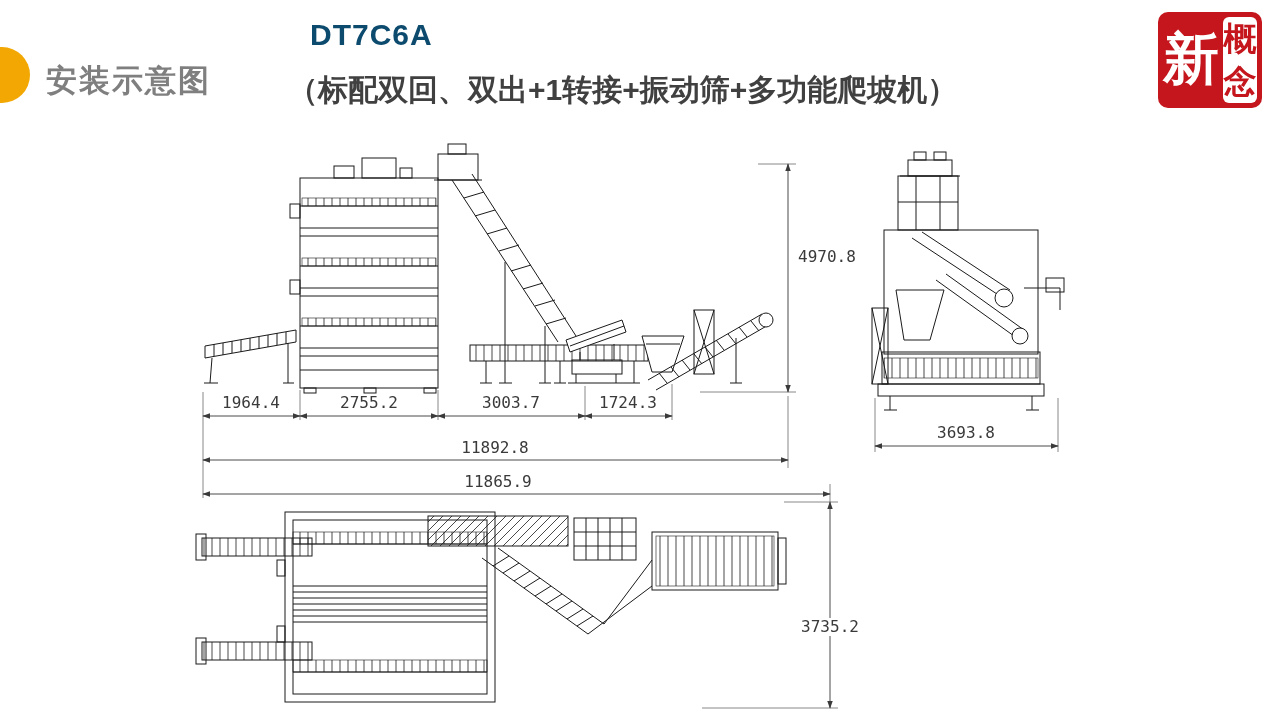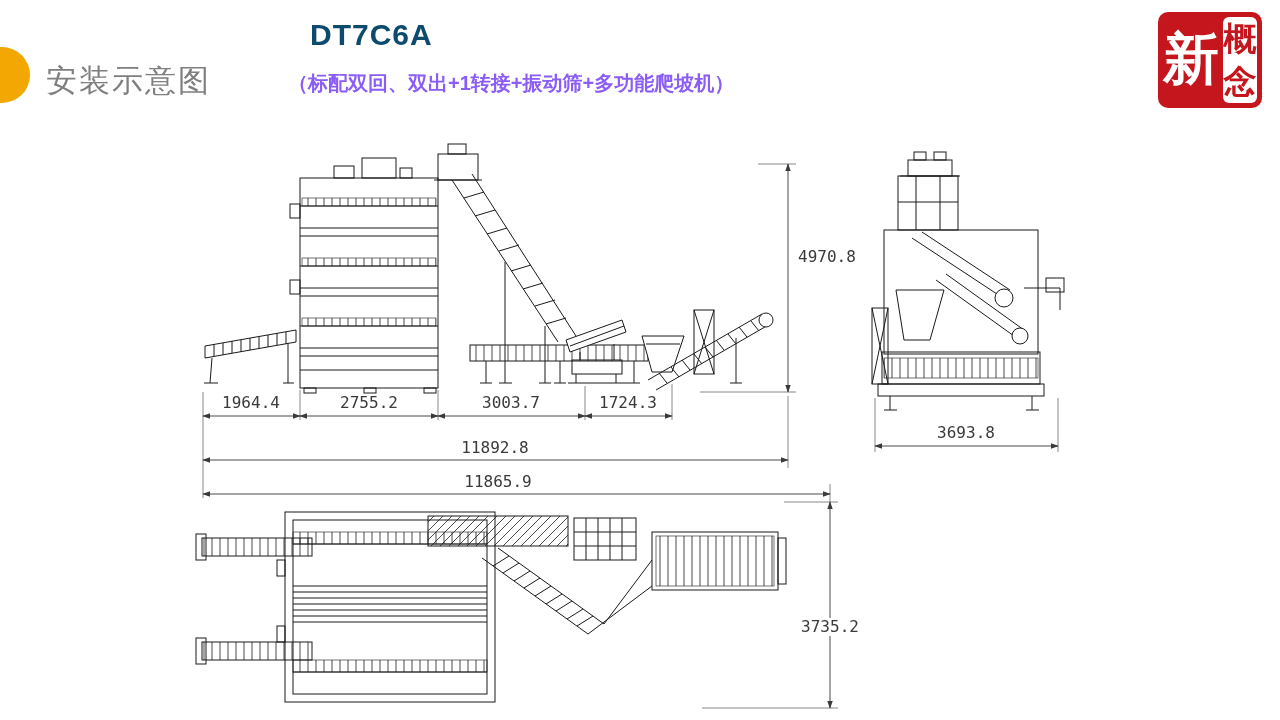--- a/index.html
+++ b/index.html
@@ -10,31 +10,31 @@
     overflow:hidden;
     font-family:"Liberation Sans", sans-serif;
   }
   .accent-circle{
     position:absolute;left:-26px;top:47px;
     width:56px;height:56px;border-radius:50%;
     background:#F2A702;
   }
   .section-title{
     position:absolute;left:46px;top:60px;
-    font-size:31px;font-weight:normal;color:#7F7F7F;
+    font-size:31px;font-weight:bold;color:#7F7F7F;
     letter-spacing:2px;white-space:nowrap;
   }
   .model-title{
     position:absolute;left:310px;top:18px;
     font-size:30px;font-weight:bold;color:#0c4a6e;
     letter-spacing:1px;white-space:nowrap;
   }
   .config-subtitle{
     position:absolute;left:288px;top:70px;
-    font-size:20px;font-weight:bold;color:#8b5cf6;
+    font-size:30px;font-weight:bold;color:#404040;
     white-space:nowrap;
   }
   .stamp{
     position:absolute;right:18px;top:12px;
     width:104px;height:96px;
     background:#C4161C;border-radius:10px;
     display:flex;padding:5px;box-sizing:border-box;
   }
   .stamp-main{
     flex:1.15;color:#ffffff;

